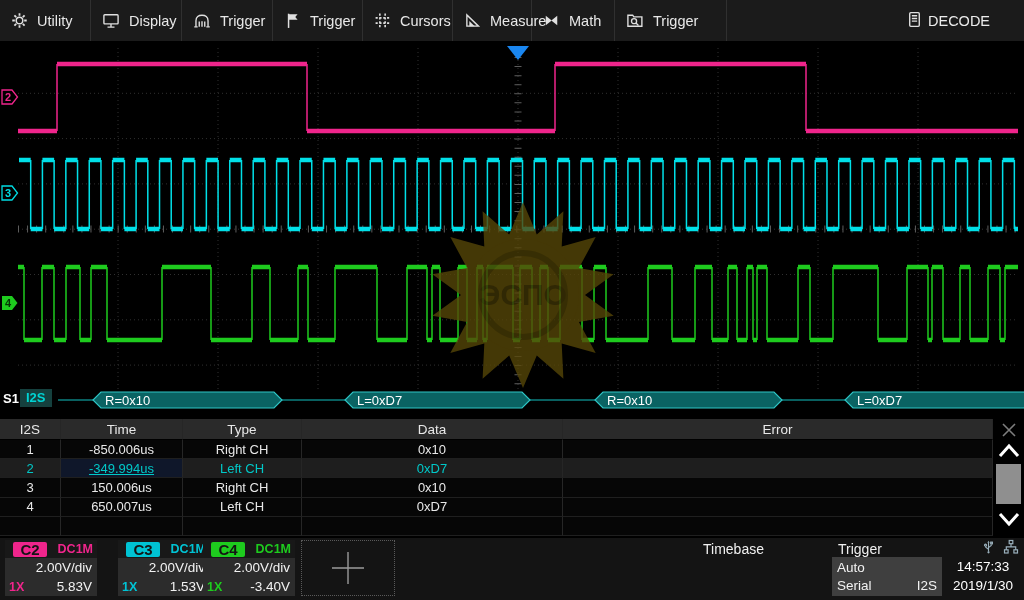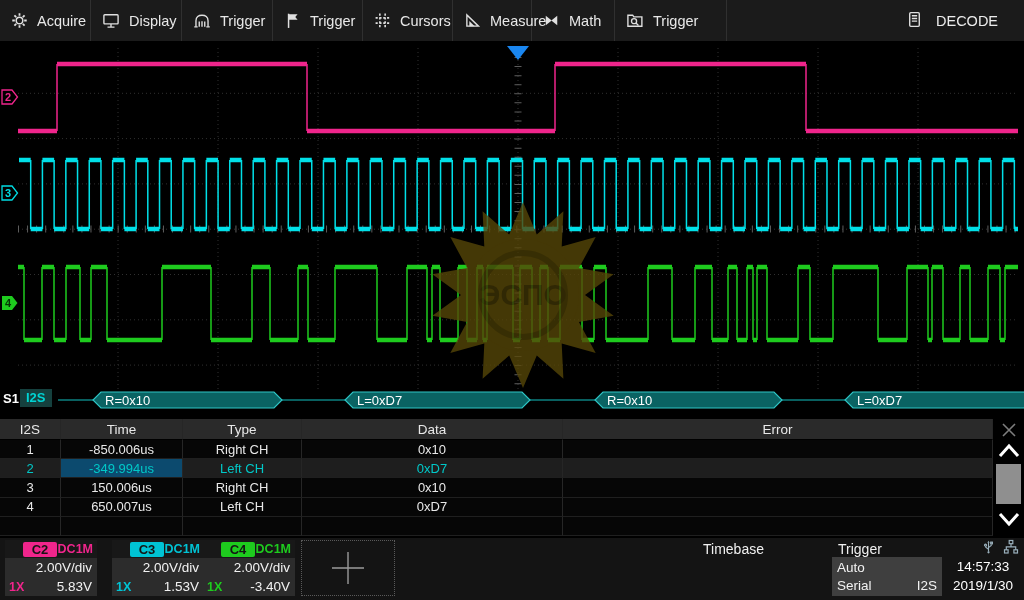--- a/index.html
+++ b/index.html
@@ -15,21 +15,21 @@
              border-right:1px solid #303030;color:#e8e8e8;font-size:14.5px;cursor:default;}
   .menu-item .micon{display:flex;align-items:center;}
   #logoblock{position:absolute;left:727px;top:0;width:153px;height:41px;background:#101010;
              border:1px solid #4a4a4a;box-sizing:border-box;z-index:6;}
   #logo-row1{display:flex;height:21px;border-bottom:1px solid #4a4a4a;}
   #logo-brand{width:84px;background:#262626;border-right:1px solid #4a4a4a;color:#f2f2f2;
               font-weight:bold;font-size:15px;letter-spacing:.5px;display:flex;align-items:center;justify-content:center;}
   #logo-status{flex:1;color:#00d2d2;font-size:13.5px;font-weight:bold;display:flex;align-items:center;justify-content:center;}
   #logo-freq{height:18px;color:#dcdcdc;font-size:13px;display:flex;align-items:center;justify-content:center;}
   #decodebtn{position:absolute;left:882px;top:0;width:142px;height:41px;display:flex;align-items:center;
-             gap:13px;padding-left:24px;box-sizing:border-box;color:#ececec;font-size:14.5px;z-index:5;}
+             gap:5px;padding-left:24px;box-sizing:border-box;color:#ececec;font-size:14.5px;z-index:5;}
 
   
   #s1-label{position:absolute;left:3px;top:391px;color:#ffffff;font-size:13px;font-weight:bold;z-index:4;}
   #i2s-label{position:absolute;left:20px;top:389px;background:#15403e;color:#00d4d4;font-size:13px;
              font-weight:bold;padding:1px 6px 2px 6px;z-index:4;}
 
   
   #dtable{position:absolute;left:0;top:419px;width:993px;z-index:5;font-size:13px;display:grid;
           grid-template-rows:21px 19.2px 19.2px 19.2px 19.2px 19.2px;background:#060606;}
   .trow{display:grid;}
@@ -39,22 +39,22 @@
   #scrollcol{position:absolute;left:993px;top:419px;width:31px;height:117px;background:#000;z-index:5;}
   #tbl-close{position:absolute;left:4px;top:2px;width:24px;height:18px;display:flex;align-items:center;justify-content:center;}
   #scroll-up{position:absolute;left:4px;top:23px;}
   #scroll-thumb{position:absolute;left:3px;top:45px;width:25px;height:40px;background:#8f8f8f;}
   #scroll-down{position:absolute;left:4px;top:92px;}
 
   
   #bottombar{position:absolute;left:0;top:538px;width:1024px;height:62px;background:#141414;z-index:5;}
   .chbox{position:absolute;top:2px;width:92px;height:56px;background:#2c2c2c;font-size:13px;}
   .chrow1{height:18px;background:#181818;display:flex;align-items:center;justify-content:space-between;}
-  .chbadge{width:34px;height:15px;margin-left:18px;border-radius:2px;color:#141414;font-weight:bold;
-           font-size:13px;display:flex;align-items:center;justify-content:center;}
+  .chbadge{width:34px;height:15px;margin-left:8px;border-radius:2px;color:#141414;font-weight:bold;
+           font-size:15px;display:flex;align-items:center;justify-content:center;}
   .chcoupling{font-weight:bold;font-size:12.5px;padding-right:4px;}
   .chrow2{height:19px;display:flex;align-items:center;justify-content:flex-end;color:#f2f2f2;
           font-size:13.5px;padding-right:5px;}
   .chrow3{height:19px;display:flex;align-items:center;justify-content:space-between;color:#f2f2f2;
           font-size:13.5px;padding:0 5px 0 4px;gap:26px;}
   .chprobe{font-size:12.5px;font-weight:bold;}
   #plusbox{position:absolute;left:301px;top:2px;width:92px;height:54px;border:1px dotted #5a5a5a;
            display:flex;align-items:center;justify-content:center;}
   .infobox{position:absolute;top:2px;height:56px;}
   .infohead{height:17px;color:#f0f0f0;font-size:14px;padding-left:6px;display:flex;align-items:center;}
@@ -145,21 +145,21 @@
   <div id="menubar">
       <div class="menu-item" style="width: 91px;">
         <span class="micon">
           <svg width="17" height="17" viewBox="0 0 16 16">
             <circle cx="8" cy="8" r="3.1" fill="none" stroke="#e0e0e0" stroke-width="1.4"></circle>
             <g stroke="#e0e0e0" stroke-width="1.7">
               <path d="M8 3.6 V1.2 M8 12.4 V14.8 M3.6 8 H1.2 M12.4 8 H14.8 M4.9 4.9 L3.2 3.2 M11.1 11.1 L12.8 12.8 M11.1 4.9 L12.8 3.2 M4.9 11.1 L3.2 12.8"></path>
             </g>
           </svg>
         </span>
-        <span>Acquire</span>
+        <span>Utility</span>
       </div>
       <div class="menu-item" style="width: 91px;">
         <span class="micon">
           <svg width="18" height="17" viewBox="0 0 17 16">
             <g fill="none" stroke="#e0e0e0" stroke-width="1.3">
               <rect x="1.8" y="2.6" width="13.4" height="8.6" rx="0.8"></rect>
               <path d="M8.5 11.2 V13.6 M5.2 14.2 H11.8"></path>
             </g>
           </svg>
         </span>
@@ -253,21 +253,21 @@
       </div>
       <div class="trow" style="grid-template-columns: 61px 122px 119px 261px 430px;">
         <div class="tcell">1</div>
         <div class="tcell">-850.006us</div>
         <div class="tcell">Right CH</div>
         <div class="tcell">0x10</div>
         <div class="tcell"></div>
       </div>
       <div class="trow" style="grid-template-columns: 61px 122px 119px 261px 430px;">
         <div class="tcell" style="background: rgb(30, 30, 30); color: rgb(0, 200, 200);">2</div>
-        <div class="tcell" style="background: #0c4a6e; color: rgb(0, 200, 200);">-349.994us</div>
+        <div class="tcell" style="background: #0f172a; color: rgb(0, 200, 200); text-decoration: underline;">-349.994us</div>
         <div class="tcell" style="background: rgb(30, 30, 30); color: rgb(0, 200, 200);">Left CH</div>
         <div class="tcell" style="background: rgb(30, 30, 30); color: rgb(0, 200, 200);">0xD7</div>
         <div class="tcell" style="background: rgb(30, 30, 30); color: rgb(0, 200, 200);"></div>
       </div>
       <div class="trow" style="grid-template-columns: 61px 122px 119px 261px 430px;">
         <div class="tcell">3</div>
         <div class="tcell">150.006us</div>
         <div class="tcell">Right CH</div>
         <div class="tcell">0x10</div>
         <div class="tcell"></div>
@@ -315,21 +315,21 @@
       <span class="chcoupling" style="color:#f0258c">DC1M</span>
     </div>
     <div class="chrow2">
             <span>2.00V/div</span>
           </div>
     <div class="chrow3">
       <span class="chprobe" style="color:#f0258c">1X</span>
       <span>5.83V</span>
     </div>
         </div>
-        <div class="chbox" style="left: 112px;">
+        <div class="chbox" style="left: 118px;">
           <div class="chrow1">
       <span class="chbadge" style="background:#00c3d4">C3</span>
       <span class="chcoupling" style="color:#00c3d4">DC1M</span>
     </div>
     <div class="chrow2">
             <span>2.00V/div</span>
           </div>
     <div class="chrow3">
       <span class="chprobe" style="color:#00c3d4">1X</span>
       <span>1.53V</span>

